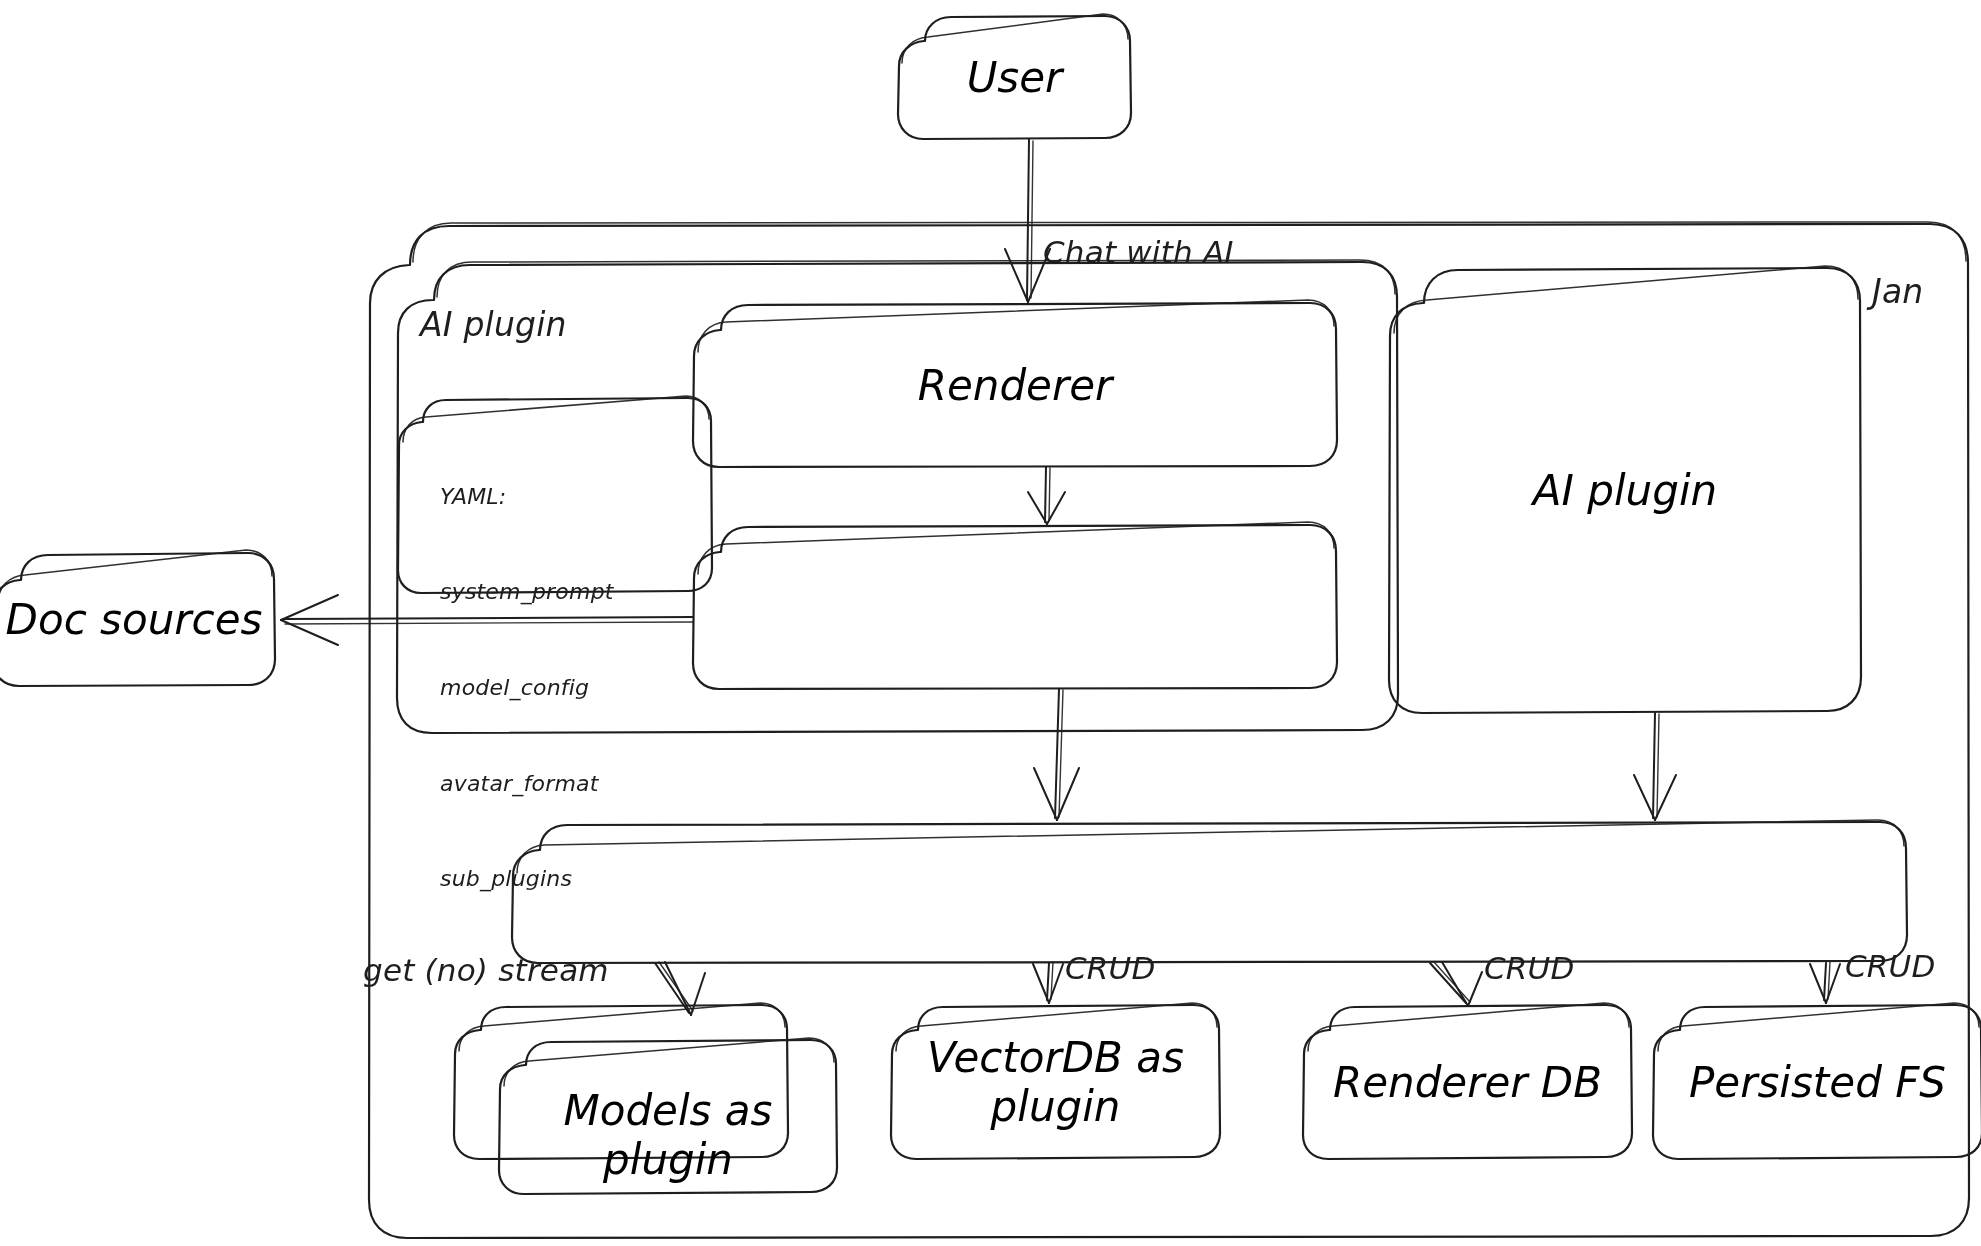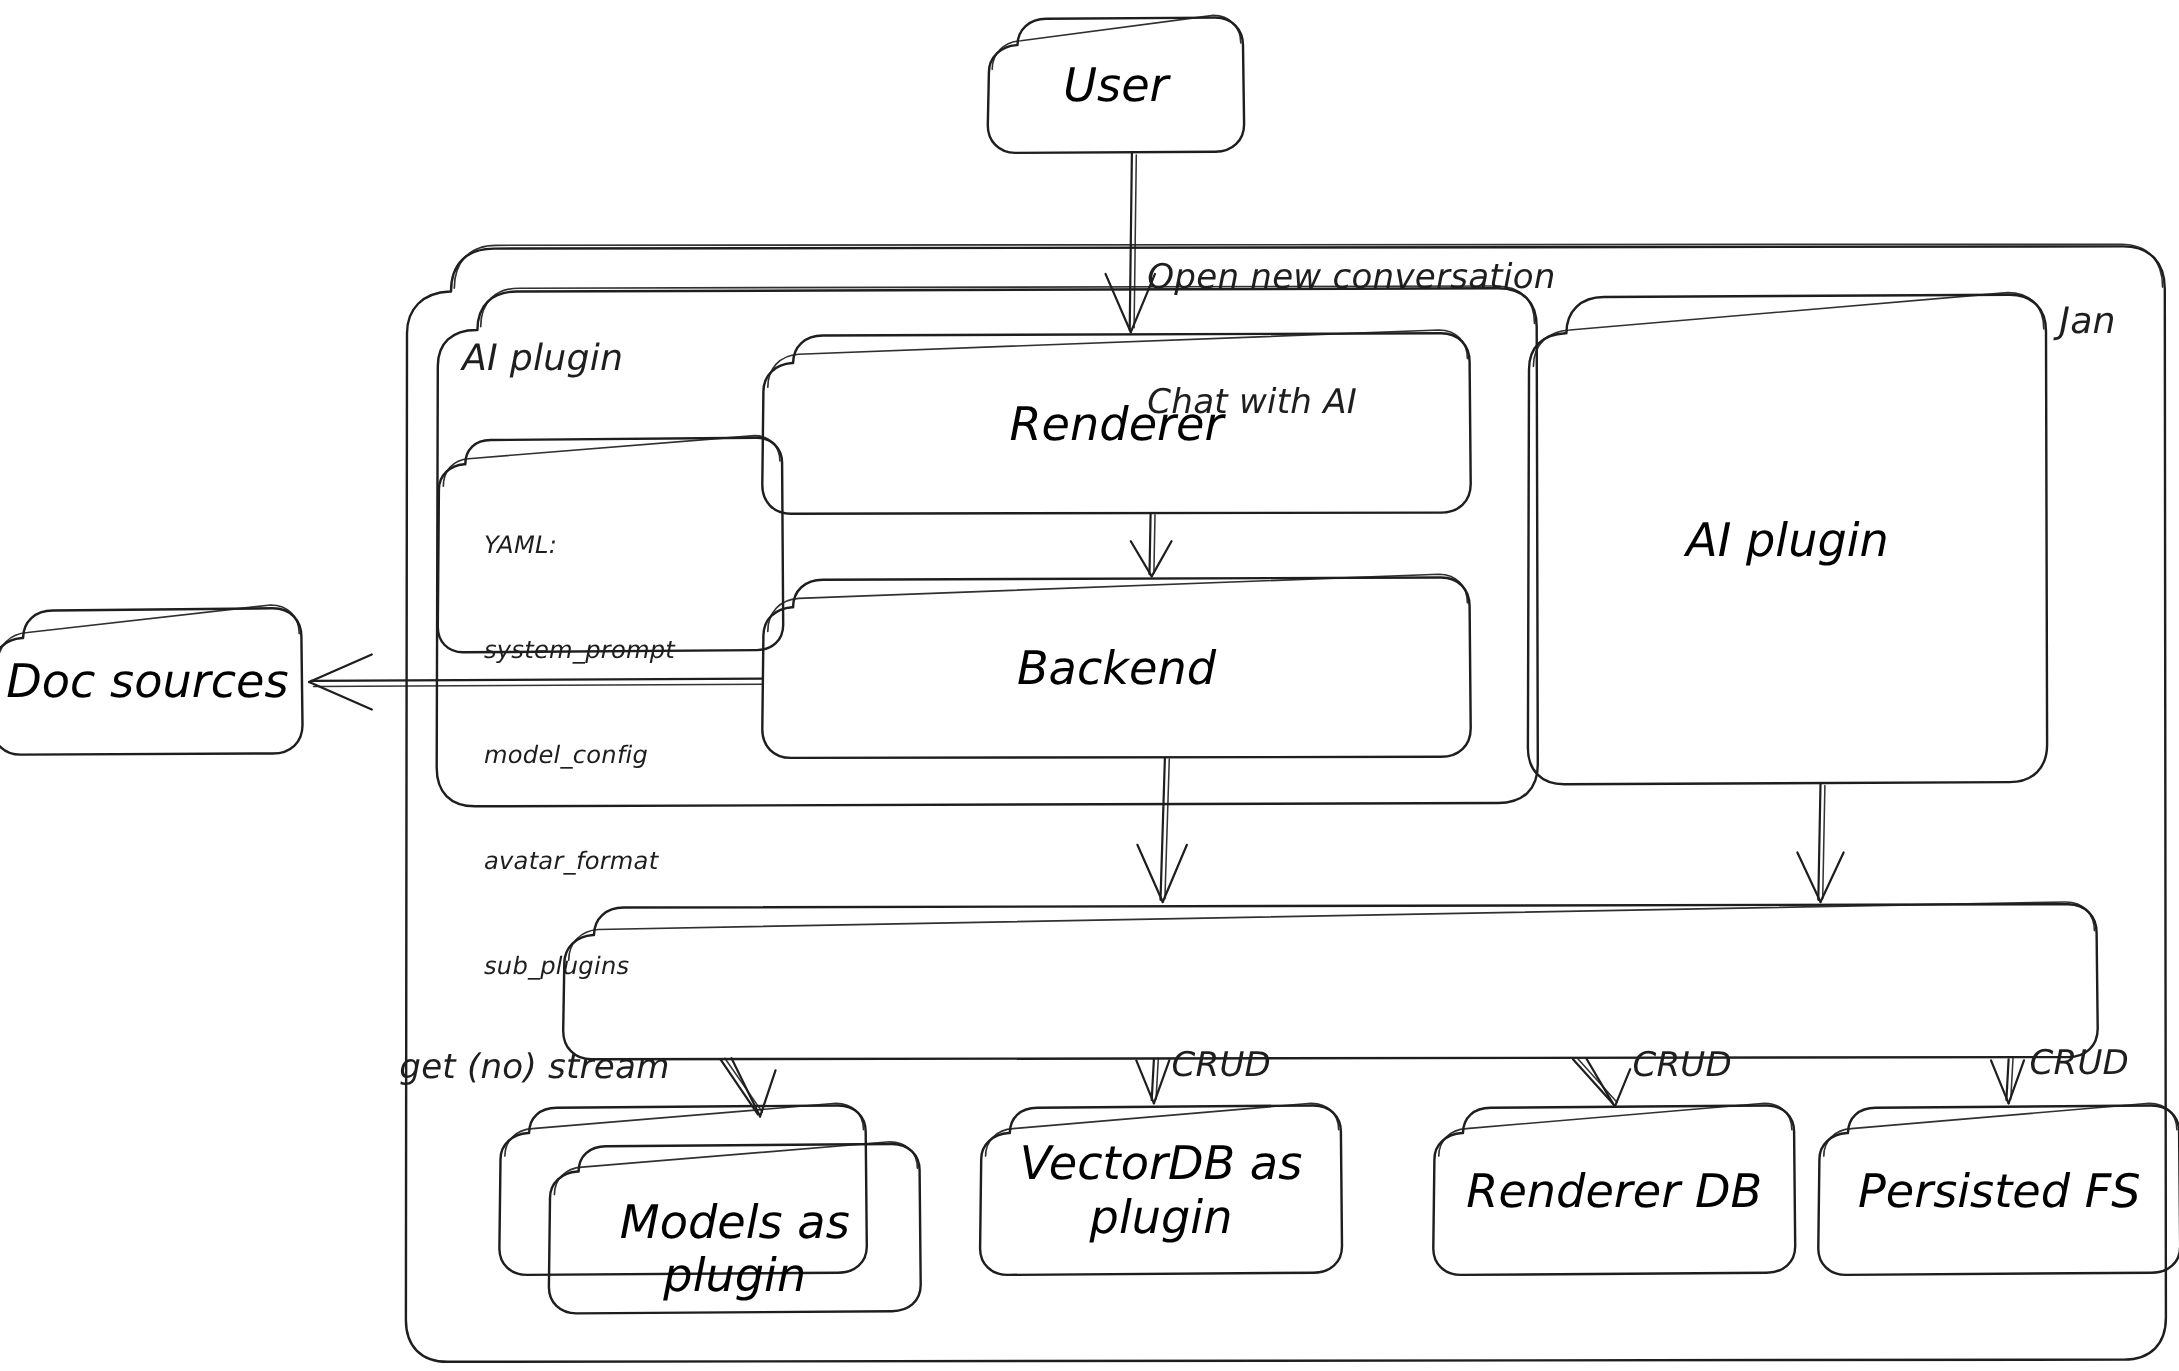--- a/index.html
+++ b/index.html
@@ -384,23 +384,20 @@
   <div class="lbl lbl-container" style="left:420px; top:305px;">AI plugin</div>
 
   <div class="centerwrap lbl-box" style="left:898px; top:16px; width:233px; height:123px;">
     <span>User</span>
   </div>
 
   <div class="centerwrap lbl-box" style="left:693px; top:303px; width:644px; height:164px;">
     <span>Renderer</span>
   </div>
 
-  <div class="centerwrap lbl-box" style="left:693px; top:525px; width:644px; height:164px;">
-    <span>Backend</span>
-  </div>
 
   <div class="centerwrap lbl-box" style="left:1389px; top:268px; width:472px; height:445px;">
     <span>AI plugin</span>
   </div>
 
   <div class="centerwrap lbl-box" style="left:-7px; top:553px; width:282px; height:133px;">
     <span>Doc sources</span>
   </div>
 
 
@@ -424,21 +421,20 @@
 
   <div class="lbl lbl-yaml" style="left:440px; top:417px;">
     <div>YAML:</div>
     <div>system_prompt</div>
     <div>model_config</div>
     <div>avatar_format</div>
     <div>sub_plugins</div>
   </div>
 
   <div class="lbl lbl-edge" style="left:1043px; top:158px;">
-    <div>Open new conversation</div>
     <div>Chat with AI</div>
   </div>
 
   <div class="lbl lbl-edge" style="left:363px; top:952px;">get (no) stream</div>
 
   <div class="lbl lbl-edge" style="left:1065px; top:950px;">CRUD</div>
 
   <div class="lbl lbl-edge" style="left:1484px; top:950px;">CRUD</div>
 
   <div class="lbl lbl-edge" style="left:1845px; top:948px;">CRUD</div>

